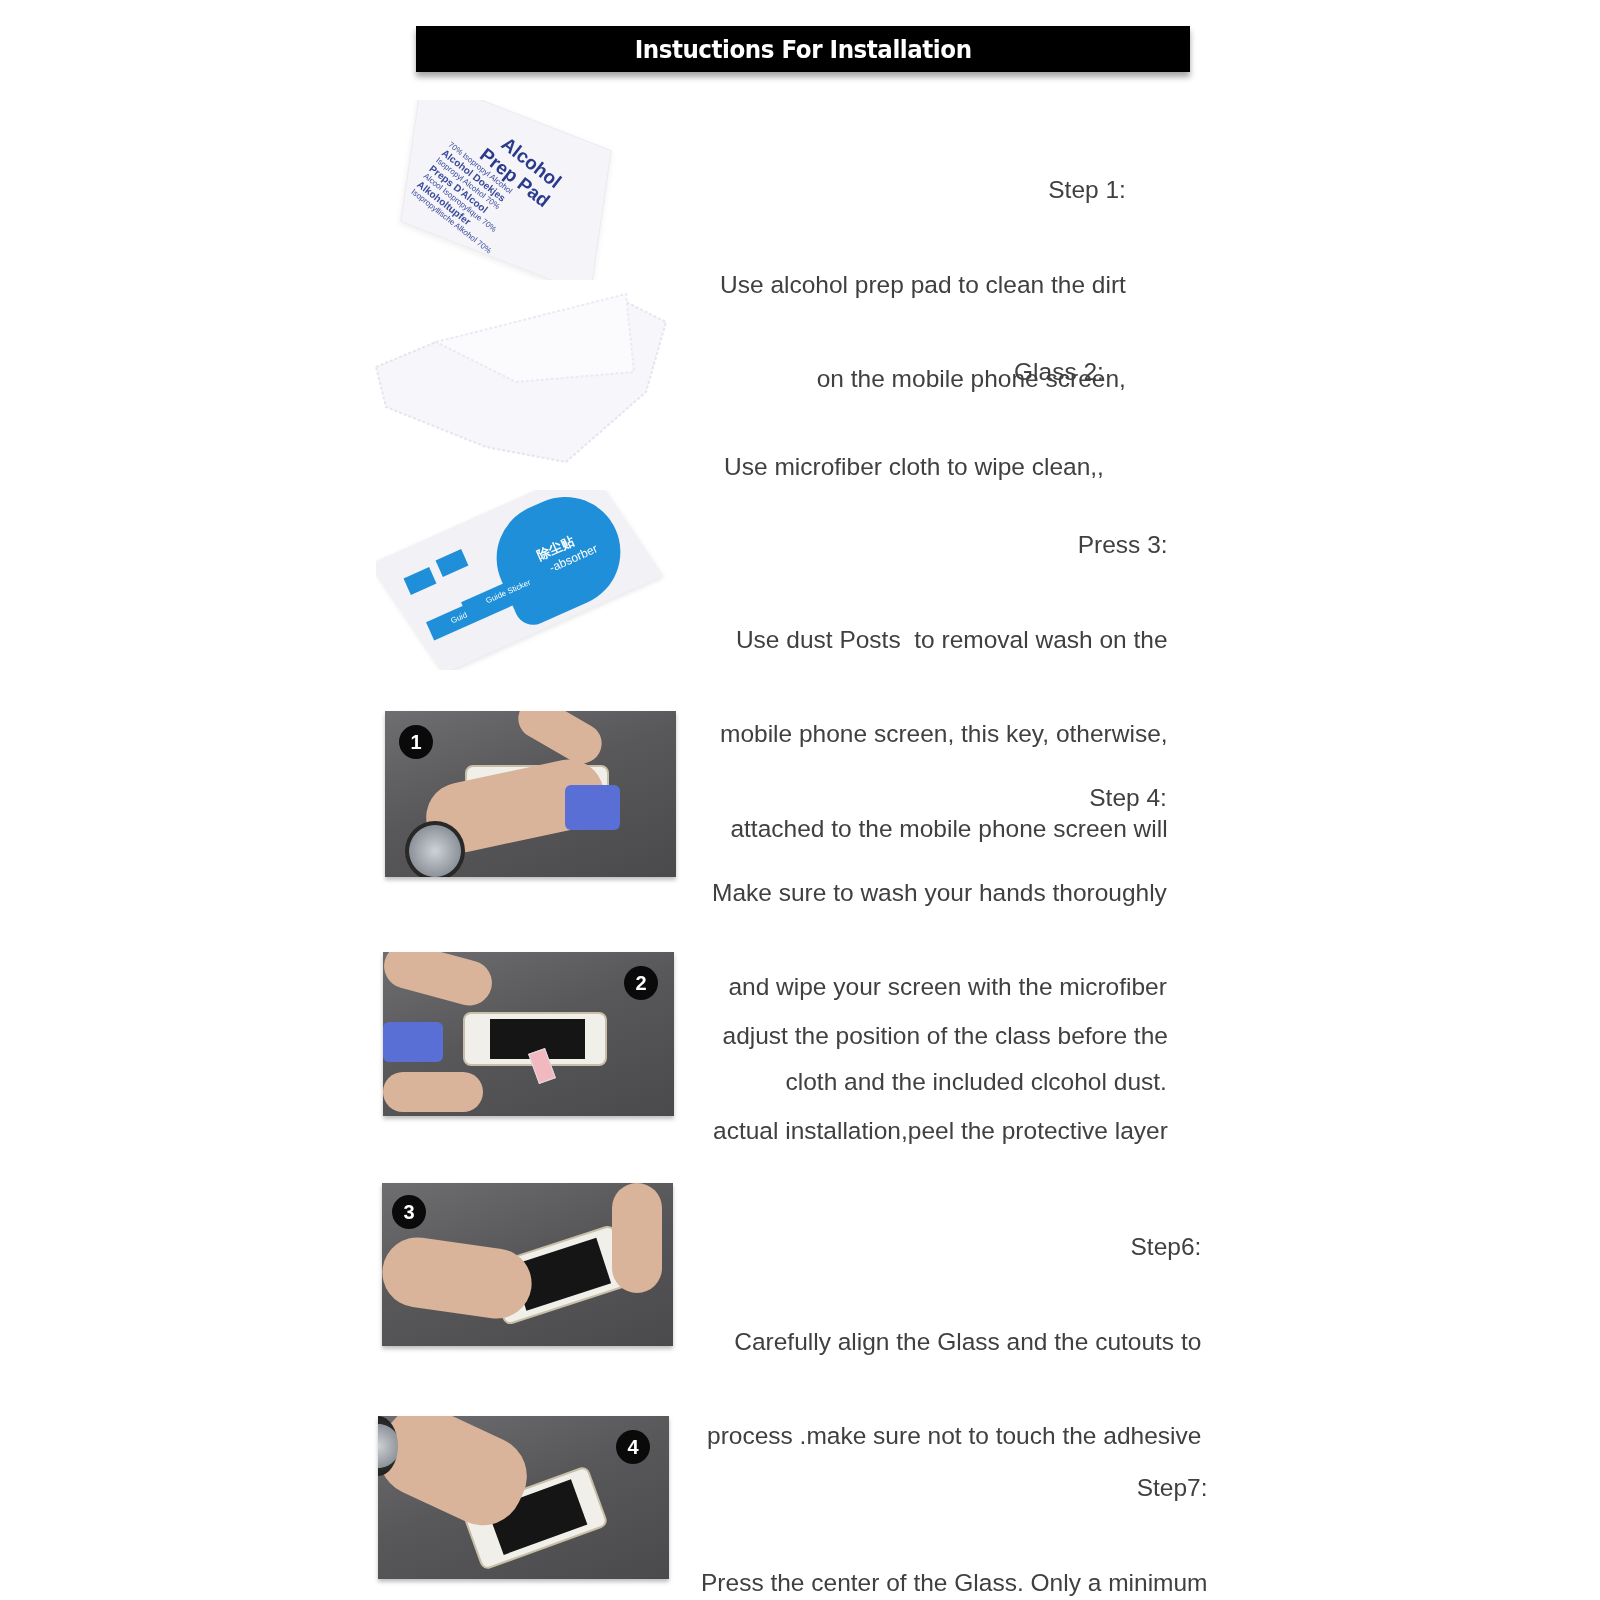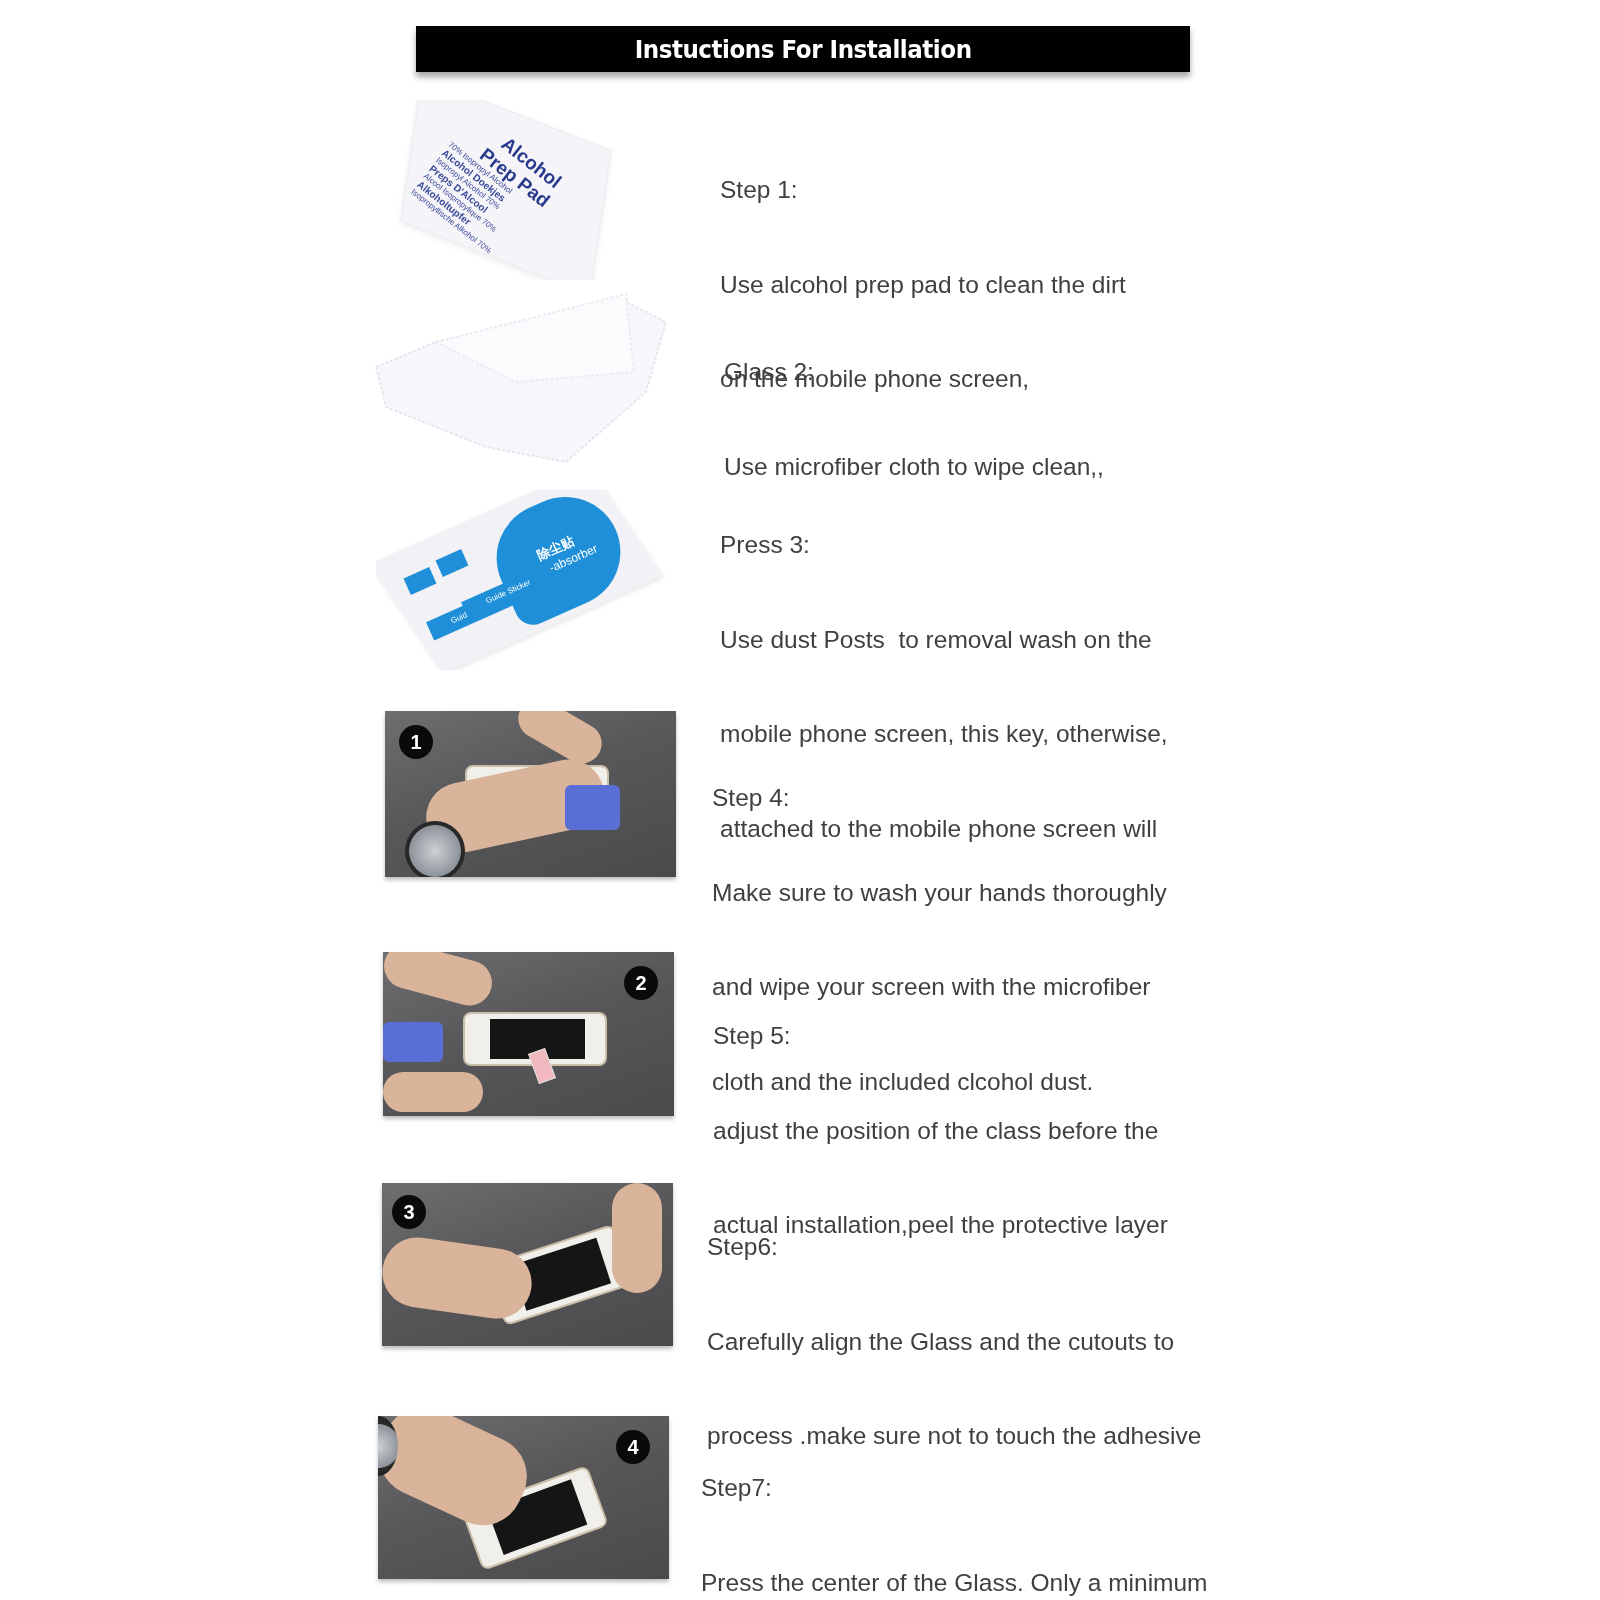--- a/index.html
+++ b/index.html
@@ -4,21 +4,21 @@
 <style>
   html, body { margin:0; padding:0; background:#ffffff; }
   body { width:1600px; height:1600px; position:relative; overflow:hidden;
          font-family:"Liberation Sans", sans-serif; color:#3a3a3a; }
   .banner { position:absolute; left:416px; top:26px; width:774px; height:46px;
             background:#000; box-shadow:0 5px 6px rgba(0,0,0,0.35);
             display:flex; align-items:center; justify-content:center; }
   .banner-title { color:#fff; font-family:"DejaVu Sans", sans-serif; font-weight:bold;
                   font-size:25px; letter-spacing:-0.5px; transform:scaleX(0.92); }
   .step-text { position:absolute; font-size:24.5px; line-height:31.5px; color:#404040; white-space:pre; }
-  .step-text div { margin:0; }
+  .step-text div { margin:0;text-align:right; }
   .img { position:absolute; overflow:hidden; }
   .photo { background:linear-gradient(160deg,#6e6e70 0%,#58585a 45%,#4a4a4c 100%);
            box-shadow:0 3px 4px rgba(0,0,0,0.25); }
   .badge { position:absolute; width:34px; height:34px; border-radius:50%; background:#0a0a0a;
            color:#fff; font-weight:bold; font-size:20px; display:flex; align-items:center; justify-content:center; }
   .phone { position:absolute; background:#f1efe9; border-radius:8px; border:2px solid #c9bfa8; }
   .phone .screen { position:absolute; left:18%; right:14%; top:10%; bottom:10%; background:#151515; }
   .hand { position:absolute; background:#d9b49a; border-radius:40px; }
   .cloth-blue { position:absolute; background:#5a6fd6; border-radius:6px; }
   .watch { position:absolute; border-radius:50%; background:radial-gradient(circle,#cfd2d6 0%,#8d939a 60%,#2a2a2a 62%,#1a1a1a 100%); }
@@ -105,21 +105,20 @@
   <div class="phone" style="left:80px;top:60px;width:140px;height:50px;">
       <div class="screen"></div>
     </div>
   <div class="cloth-blue" style="left:0px;top:70px;width:60px;height:40px;"></div>
   <div class="hand" style="left:0px;top:0px;width:110px;height:45px;transform:rotate(15deg);"></div>
   <div class="hand" style="left:0px;top:120px;width:100px;height:40px;"></div>
   <div style="position:absolute;left:150px;top:98px;width:16px;height:30px;background:#f2b8c0;border:1px solid #ddd;transform:rotate(-20deg);"></div>
 </div>
 
 <div class="step-text" style="left:713px;top:957px;">
-  <div>Step 5:</div>
   <div>adjust the position of the class before the</div>
   <div>actual installation,peel the protective layer</div>
 </div>
 
 <div class="img photo" style="left:382px;top:1183px;width:291px;height:163px;">
   <div class="badge" style="left:10px;top:12px;">3</div>
   <div class="phone" style="left:110px;top:60px;width:130px;height:60px;transform:rotate(-18deg);">
       <div class="screen"></div>
     </div>
   <div class="hand" style="left:0px;top:60px;width:150px;height:70px;transform:rotate(8deg);"></div>

